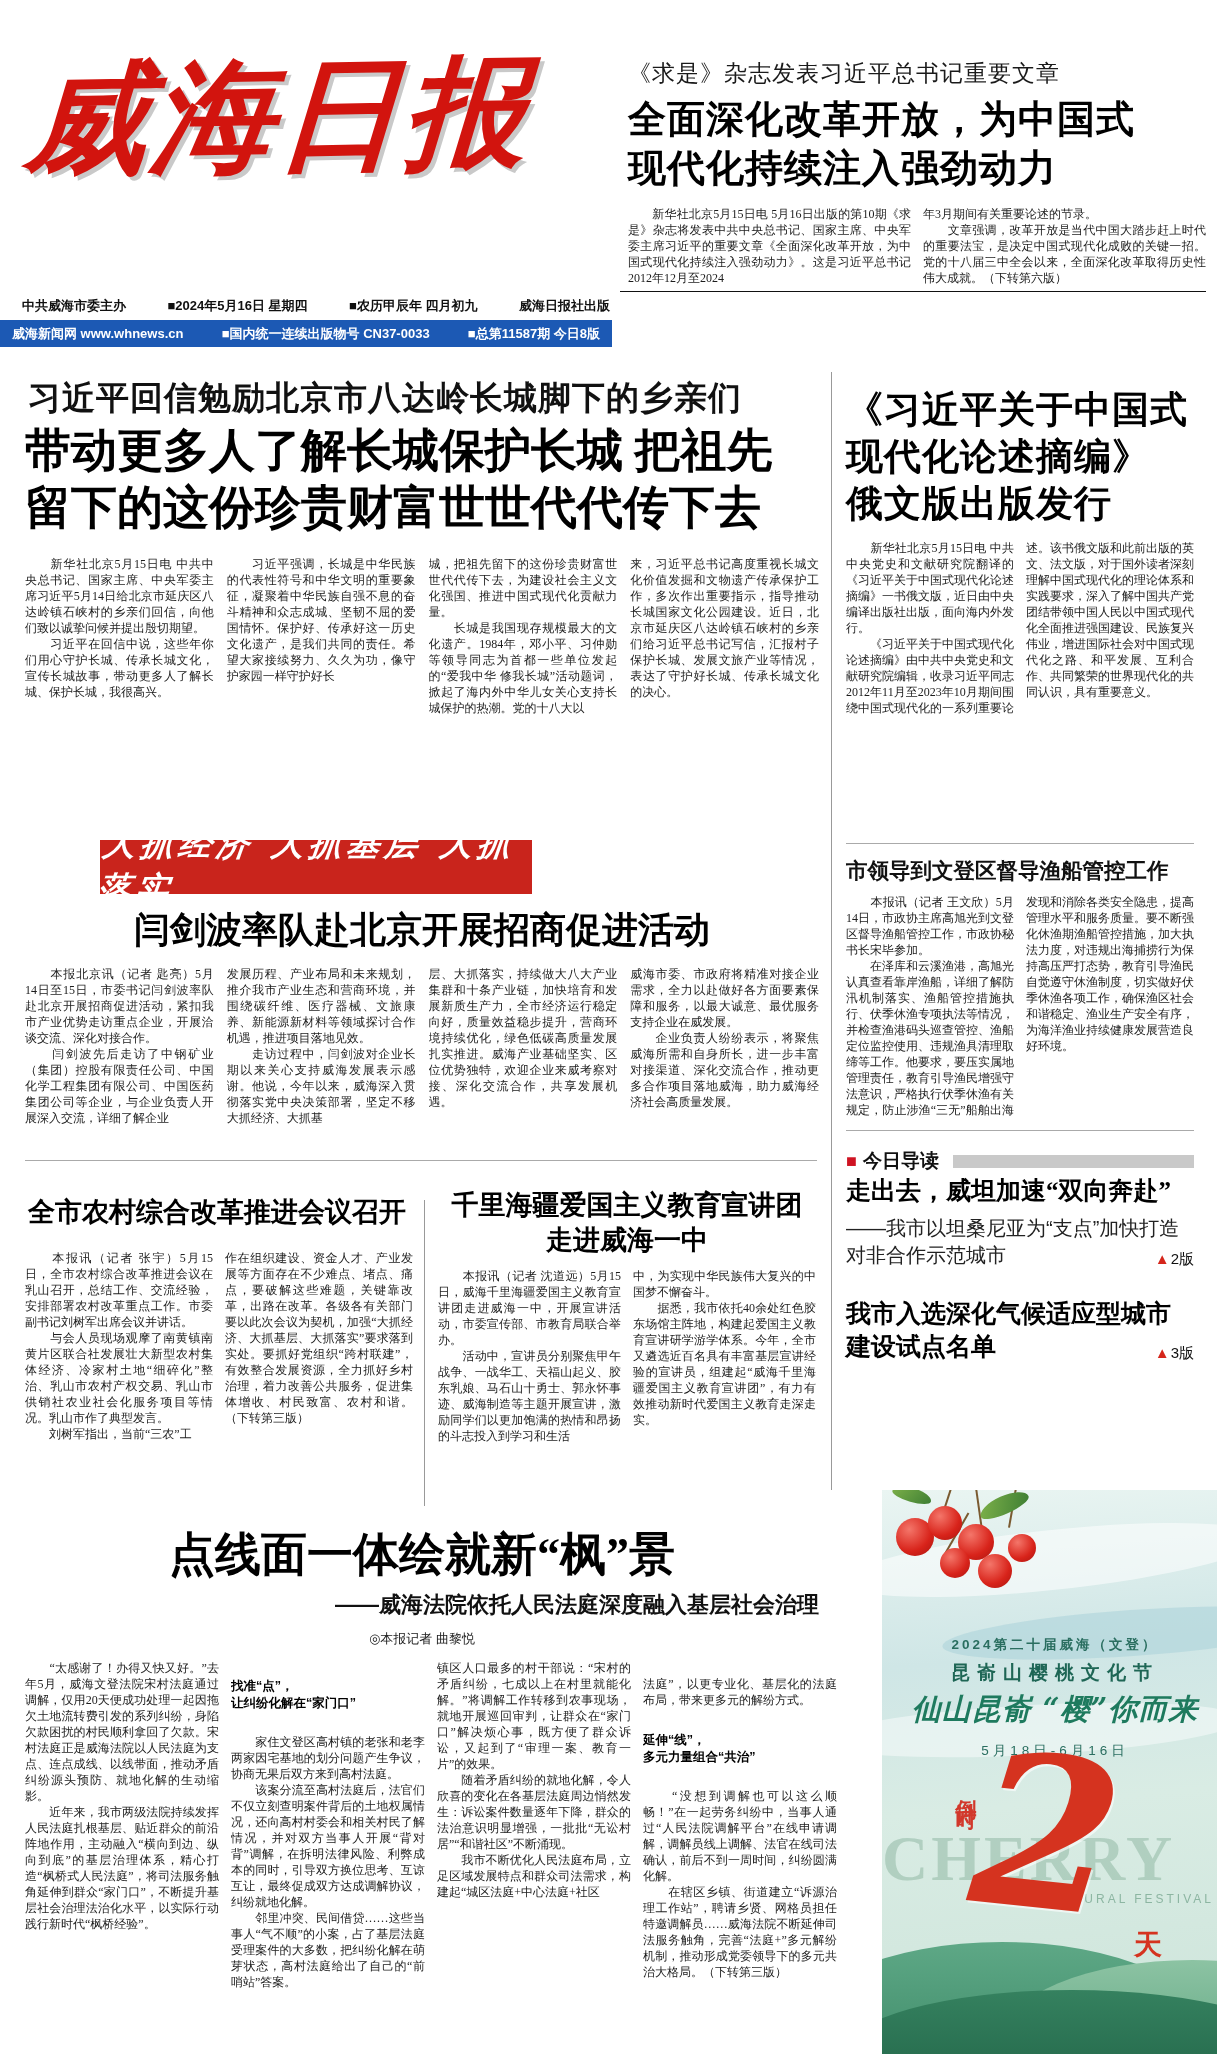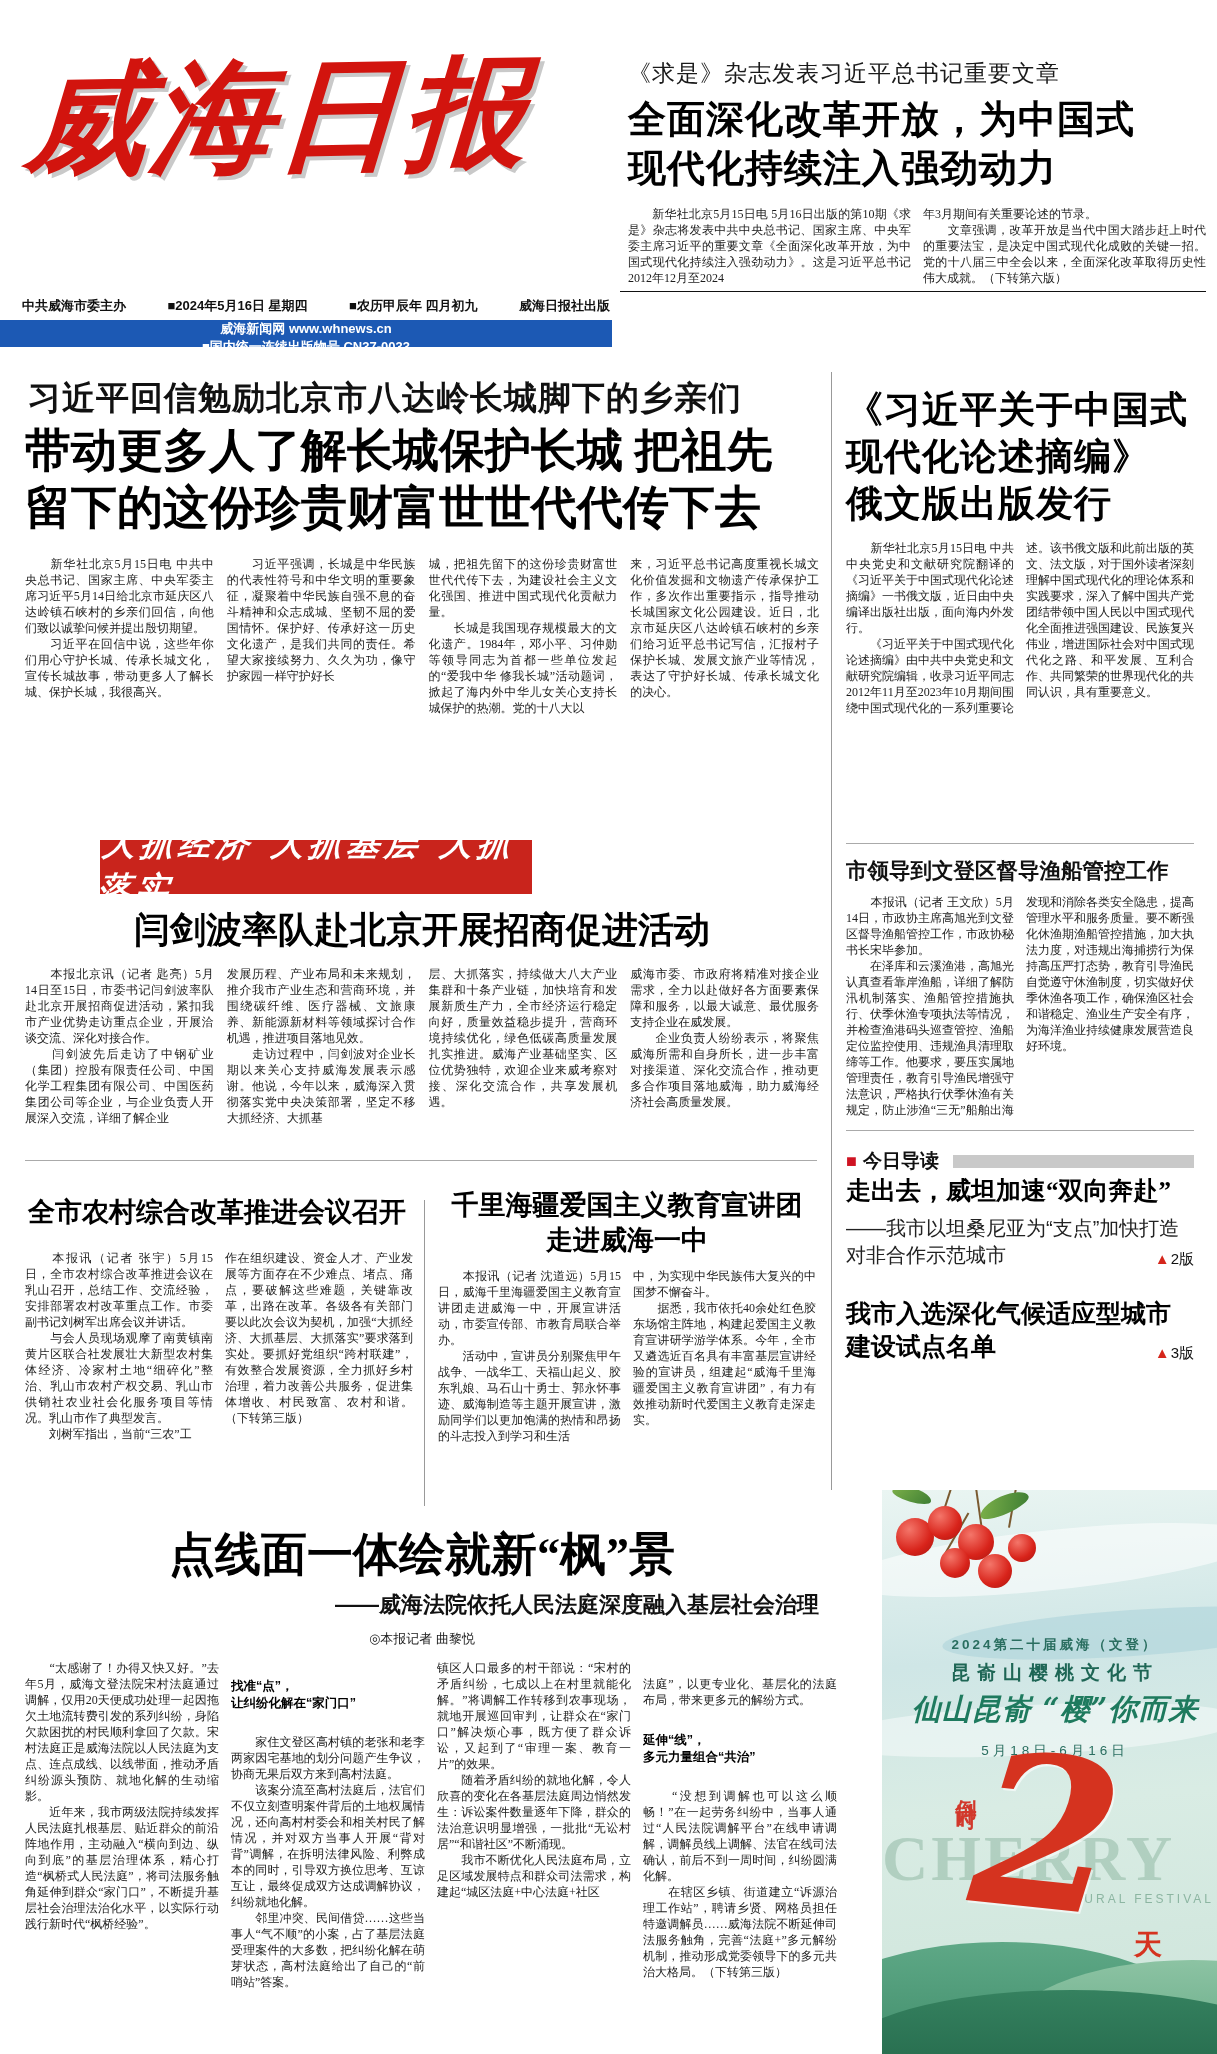--- a/index.html
+++ b/index.html
@@ -8,21 +8,21 @@
   .abs{position:absolute;}
 
   
   .logo{left:26px;top:42px;font-family:"DejaVu Serif",serif;font-style:italic;font-weight:bold;
         font-size:122px;line-height:1.2;color:#d2140e;letter-spacing:4px;white-space:nowrap;
         transform:skewX(-4deg) rotate(-1deg);text-shadow:4px 4px 0 #c9c9c9;}
   .publine{left:22px;top:297px;width:588px;display:flex;justify-content:space-between;
            font-size:13px;font-weight:600;color:#101010;gap:20px;}
   .bluebar{left:0;top:320px;width:612px;height:27px;background:#1c59b4;color:#fff;
            display:flex;justify-content:space-between;align-items:center;padding:0 12px;
-           box-sizing:border-box;font-size:13px;font-weight:600;flex-direction:column;}
+           box-sizing:border-box;font-size:13px;font-weight:600;}
 
   
   .kicker-sm{font-size:23px;color:#1a1a1a;letter-spacing:1px;}
   .headline{font-family:"Liberation Serif","DejaVu Serif",serif;font-weight:900;color:#000;
             white-space:pre-line;}
   .bodywrap{display:flex;}
   .bcol{flex:1;font-family:"Liberation Serif","DejaVu Serif",serif;font-size:12px;line-height:16px;
         text-align:justify;white-space:pre-line;color:#1c1c1c;overflow:hidden;}
   .colhead{font-weight:bold;font-size:12.5px;line-height:17px;margin:2px 0 6px 0;color:#000;
            white-space:pre-line;font-family:"Liberation Sans",sans-serif;}

